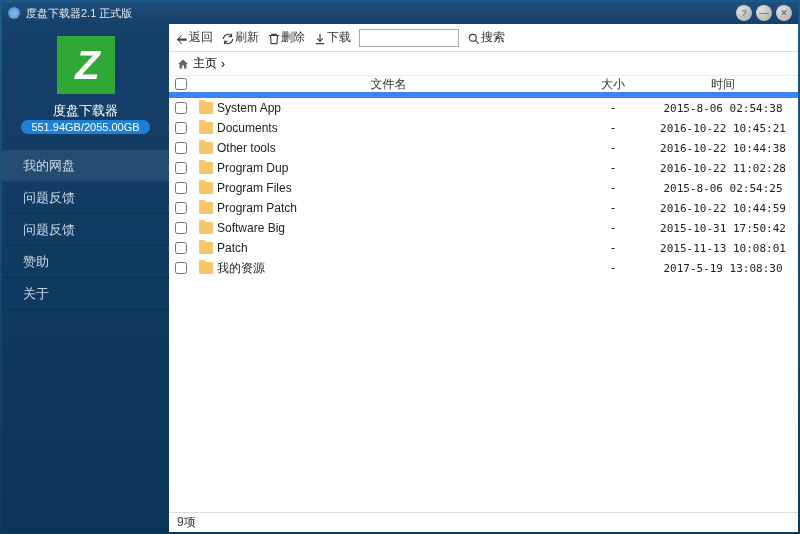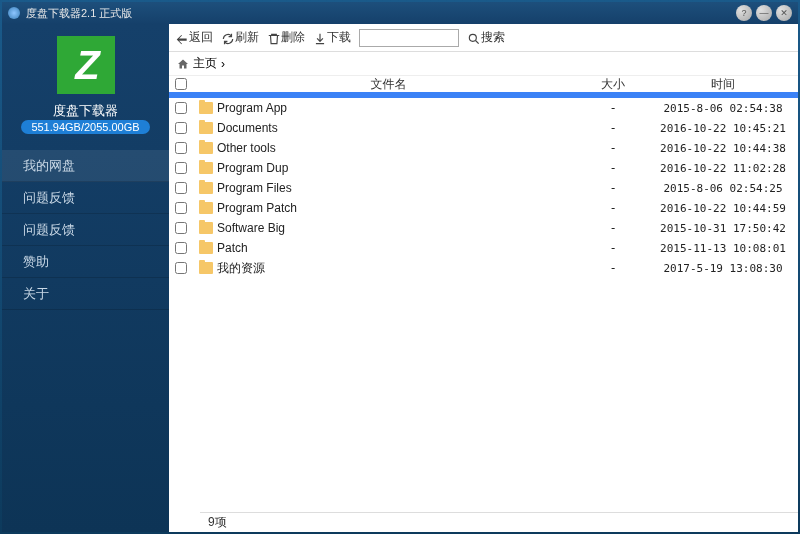--- a/index.html
+++ b/index.html
@@ -206,21 +206,20 @@
   height: 12px;
 }
 .statusbar {
   height: 20px;
   border-top: 1px solid #ddd;
   display: flex;
   align-items: center;
   padding: 0 8px;
   font-size: 12px;
   color: #333;
-  margin-left: 31px;
 }
 </style>
 </head>
 <body>
 
 <div class="window">
 
   <div class="titlebar">
     <div class="app-icon"></div>
     <span>度盘下载器2.1 正式版</span>
@@ -310,21 +309,21 @@
         <div class="col-time">时间</div>
       </div>
 
       <div class="file-list" id="file-list">
           <div class="file-row">
             <div class="col-check">
               <input type="checkbox" style="">
             </div>
             <div class="col-name">
               <span class="folder-icon"></span>
-              <span>Program App</span>
+              <span>System App</span>
             </div>
             <div class="col-size">-</div>
             <div class="col-time">2015-8-06 02:54:38</div>
           </div>
           <div class="file-row">
             <div class="col-check">
               <input type="checkbox" style="">
             </div>
             <div class="col-name">
               <span class="folder-icon"></span>

